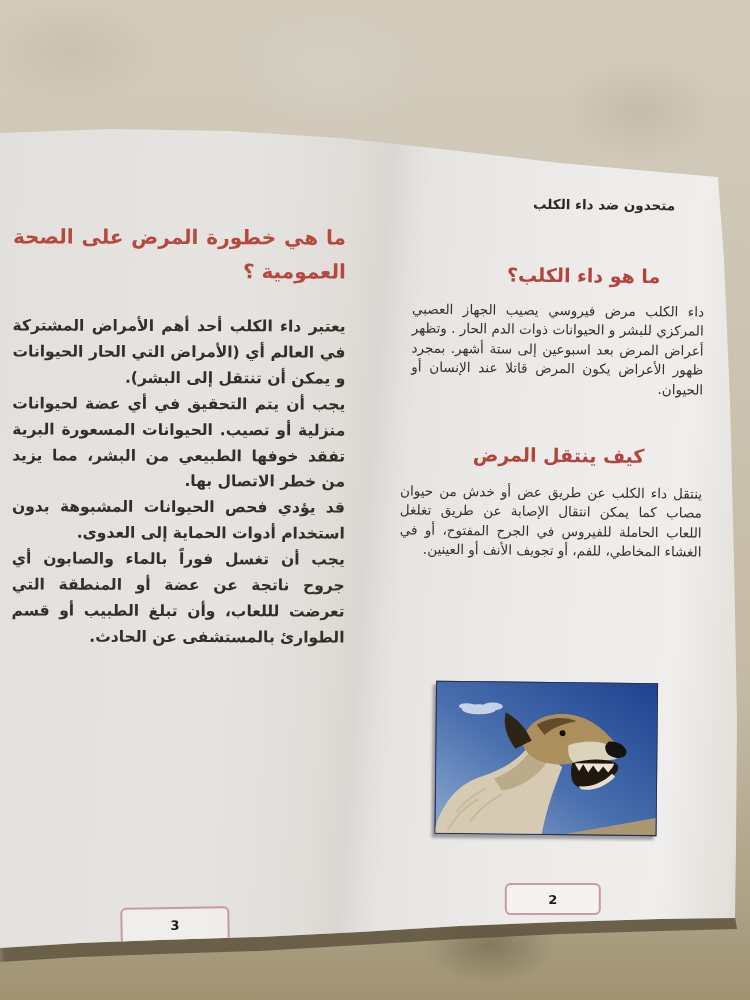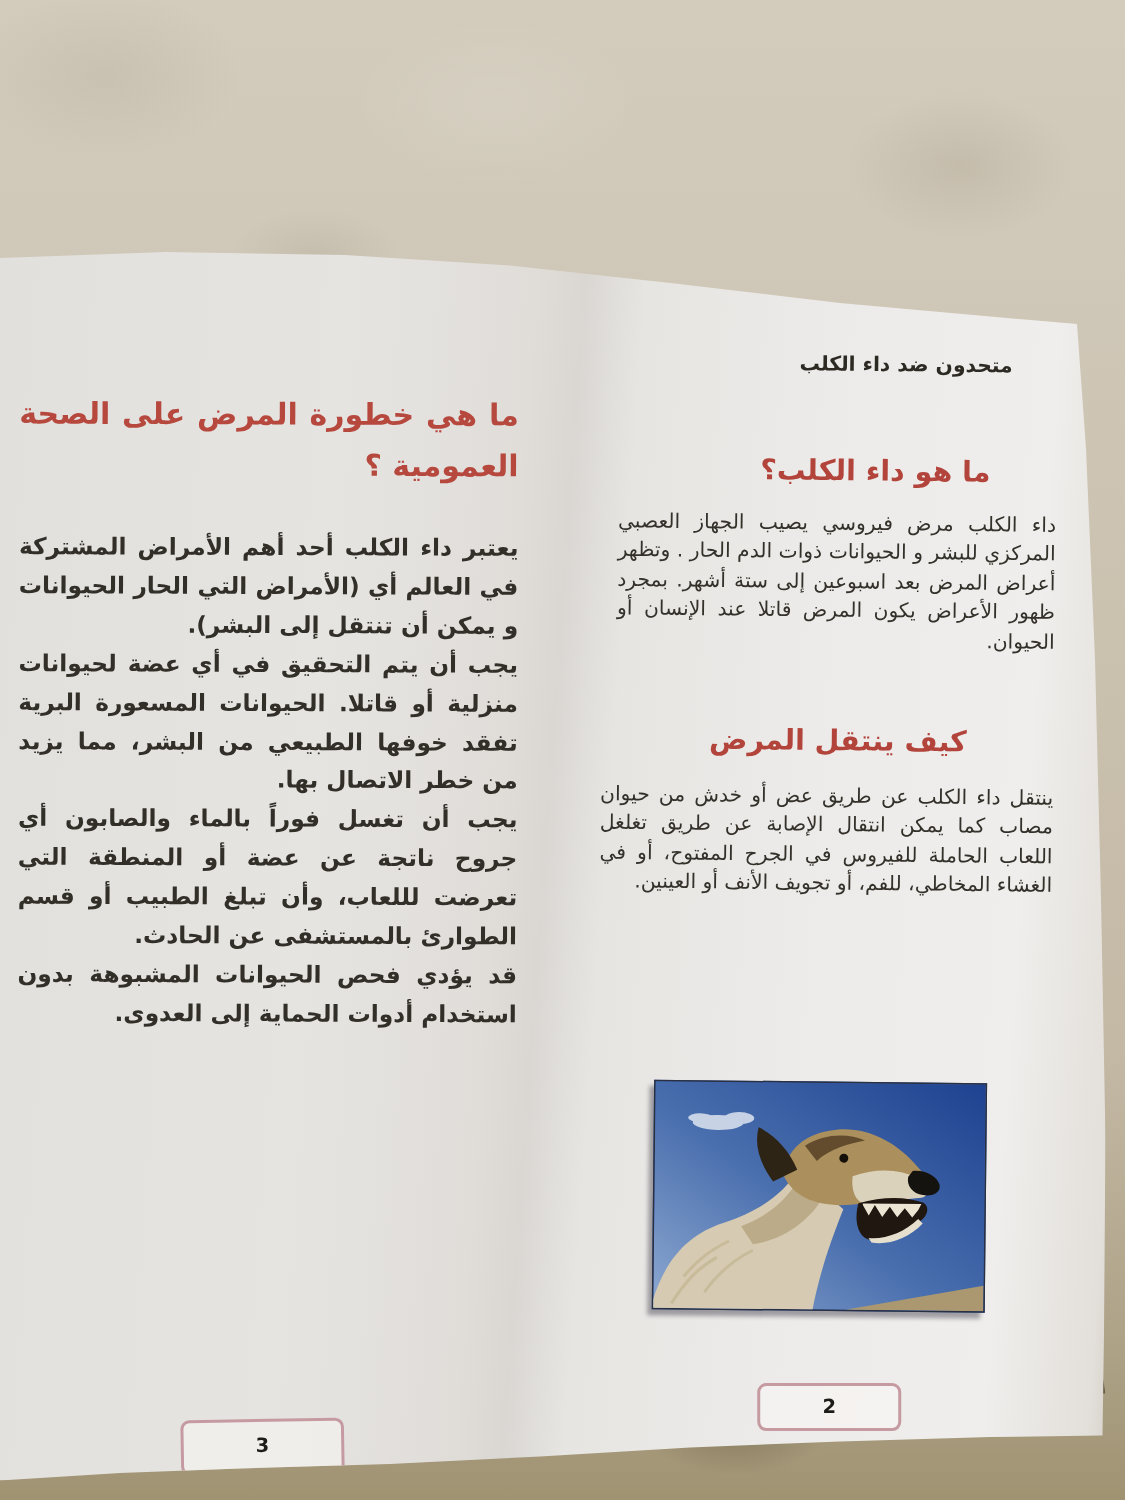--- a/index.html
+++ b/index.html
@@ -25,21 +25,20 @@
     background:#564d38;opacity:.75;filter:blur(3px);
     clip-path:polygon(0px 948px,80px 943px,160px 940px,260px 937px,360px 932px,460px 926px,560px 922px,660px 919px,735px 917px,737px 929px,660px 931px,560px 934px,460px 939px,360px 945px,260px 951px,160px 954px,80px 957px,0px 962px);
   }
   
   .booklet{
     position:absolute;inset:0;
     clip-path:polygon(0px 133px,110px 129px,230px 131px,340px 138px,450px 150px,560px 163px,660px 172px,718px 177px,724px 260px,730px 400px,734px 560px,737px 720px,736px 850px,735px 918px,660px 919px,560px 922px,460px 926px,360px 932px,260px 937px,160px 940px,80px 943px,0px 948px);
     background-image:
       linear-gradient(180deg, rgba(105,96,80,.10) 0px, rgba(0,0,0,0) 26px),
       linear-gradient(94deg,#e2e0dd 0%,#e6e4e1 30%,#e0ddd9 45%,#dad7d3 49%,#e7e5e2 54%,#edebe9 70%,#efeeec 88%,#e3dfda 96.5%,#d3cec6 99%,#c6bfb4 100%);
-    margin-top: 39px;
   }
   .rtl{direction:rtl;}
   
   .page-right{position:absolute;inset:0;transform:rotate(.6deg);transform-origin:550px 500px;}
   .running-header{
     position:absolute;top:196px;right:78px;white-space:nowrap;
     font-size:13.5px;font-weight:bold;color:#2d2923;
   }
   .h-red{color:#b2443b;font-weight:bold;white-space:nowrap;margin:0;}
   .h-what{position:absolute;top:264px;right:92px;font-size:19px;}
@@ -136,23 +135,23 @@
     <div class="pagebox pagebox-2">
       <span>2</span>
     </div>
   </div>
 
   <div class="page-left rtl">
     <h2 class="h-left">ما هي خطورة المرض على الصحة العمومية ؟</h2>
 
     <div class="body-l">
       <p>يعتبر داء الكلب أحد أهم الأمراض المشتركة في العالم أي (الأمراض التي الحار الحيوانات و يمكن أن تنتقل إلى البشر).</p>
-      <p>يجب أن يتم التحقيق في أي عضة لحيوانات منزلية أو قاتلا. الحيوانات المسعورة البرية تفقد خوفها الطبيعي من البشر، مما يزيد من خطر الاتصال بها.</p>
+      <p>يجب أن يتم التحقيق في أي عضة لحيوانات منزلية أو تصيب. الحيوانات المسعورة البرية تفقد خوفها الطبيعي من البشر، مما يزيد من خطر الاتصال بها.</p>
+      <p>قد يؤدي فحص الحيوانات المشبوهة بدون استخدام أدوات الحماية إلى العدوى.</p>
       <p>يجب أن تغسل فوراً بالماء والصابون أي جروح ناتجة عن عضة أو المنطقة التي تعرضت لللعاب، وأن تبلغ الطبيب أو قسم الطوارئ بالمستشفى عن الحادث.</p>
-      <p>قد يؤدي فحص الحيوانات المشبوهة بدون استخدام أدوات الحماية إلى العدوى.</p>
     </div>
 
     <div class="pagebox pagebox-3">
       <span>3</span>
     </div>
   </div>
 
 </div>
 
 </body></html>

